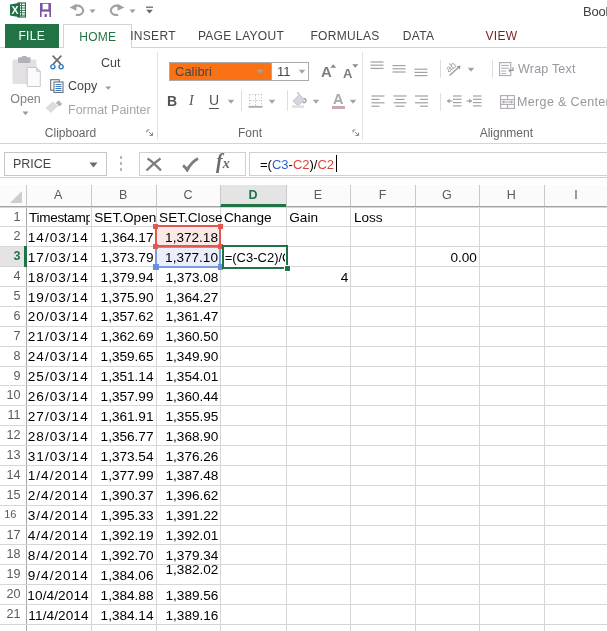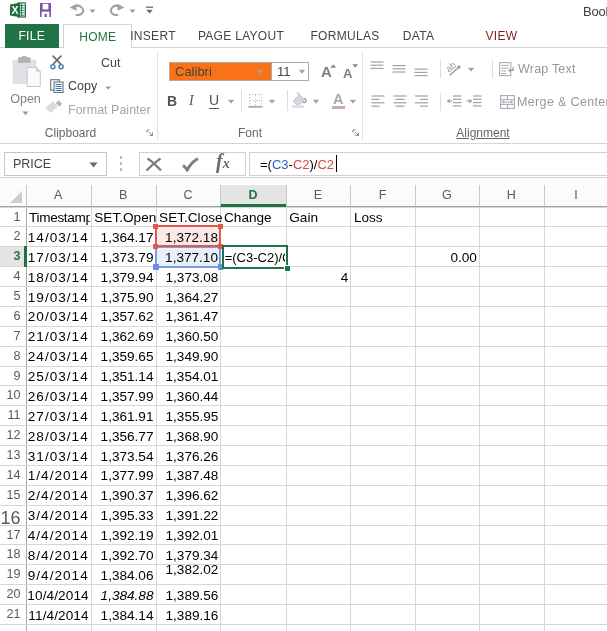--- a/index.html
+++ b/index.html
@@ -248,21 +248,21 @@
 <rect x="0.6" y="0.6" width="13.8" height="12.8"></rect>
 <line x1="0.6" y1="4.6" x2="14.4" y2="4.6"></line>
         <line x1="0.6" y1="9.4" x2="14.4" y2="9.4"></line>
 <line x1="7.5" y1="0.6" x2="7.5" y2="4.6"></line>
         <line x1="7.5" y1="9.4" x2="7.5" y2="13.4"></line>
 <line x1="3.2" y1="7" x2="11.8" y2="7"></line>
 </g>
 <path d="M4.2 5.2 L1.6 7 L4.2 8.8 Z M10.8 5.2 L13.4 7 L10.8 8.8 Z" fill="#b0a9b5"></path>
 </svg>
 <div class="abs" style="left:517px;top:95px;font-size:12.5px;color:#9a949e;letter-spacing:0.35px;white-space:nowrap;">Merge &amp; Center</div>
-<div class="abs" style="left:433px;top:126px;width:100px;text-align:center;font-size:12px;color:#666;text-decoration:underline;">Alignment</div>
+<div class="abs" style="left:433px;top:126px;width:100px;text-align:right;font-size:12px;color:#666;">Alignment</div>
 <div class="abs" style="left:4px;top:152px;width:103px;height:24px;border:1px solid #c6c6c6;background:#fff;"></div>
 <div class="abs" style="left:13px;top:157px;font-size:12.5px;color:#444;">PRICE</div>
 <svg class="abs" style="left:89px;top:162px" width="9" height="6" viewBox="0 0 9 6">
       <path d="M0.5 0.5 L8.5 0.5 L4.5 5.5 Z" fill="#6a6a6a"></path>
     </svg>
 <div class="abs" style="left:120px;top:156px;width:2px;height:3px;background:#b9b9b9;"></div>
 <div class="abs" style="left:120px;top:162px;width:2px;height:3px;background:#b9b9b9;"></div>
 <div class="abs" style="left:120px;top:168px;width:2px;height:3px;background:#b9b9b9;"></div>
 <div class="abs" style="left:139px;top:152px;width:107px;height:24px;border:1px solid #d0d0d0;background:#fff;"></div>
 <svg class="abs" style="left:145px;top:157px" width="18" height="15" viewBox="0 0 18 15">
@@ -344,21 +344,21 @@
 <div class="abs" style="left:0;top:308.95px;width:20.5px;text-align:right;font-size:12.6px;color:#5a5a5a;">6</div>
 <div class="abs" style="left:0;top:328.82px;width:20.5px;text-align:right;font-size:12.6px;color:#5a5a5a;">7</div>
 <div class="abs" style="left:0;top:348.69px;width:20.5px;text-align:right;font-size:12.6px;color:#5a5a5a;">8</div>
 <div class="abs" style="left:0;top:368.56px;width:20.5px;text-align:right;font-size:12.6px;color:#5a5a5a;">9</div>
 <div class="abs" style="left:0;top:388.43px;width:20.5px;text-align:right;font-size:12.6px;color:#5a5a5a;">10</div>
 <div class="abs" style="left:0;top:408.3px;width:20.5px;text-align:right;font-size:12.6px;color:#5a5a5a;">11</div>
 <div class="abs" style="left:0;top:428.17px;width:20.5px;text-align:right;font-size:12.6px;color:#5a5a5a;">12</div>
 <div class="abs" style="left:0;top:448.03999999999996px;width:20.5px;text-align:right;font-size:12.6px;color:#5a5a5a;">13</div>
 <div class="abs" style="left:0;top:467.90999999999997px;width:20.5px;text-align:right;font-size:12.6px;color:#5a5a5a;">14</div>
 <div class="abs" style="left:0;top:487.78px;width:20.5px;text-align:right;font-size:12.6px;color:#5a5a5a;">15</div>
-<div class="abs" style="left:0;top:507.65px;width:20.5px;text-align:right;font-size:18px;color:#5a5a5a;">16</div>
+<div class="abs" style="left:0;top:507.65px;width:20.5px;text-align:center;font-size:11px;color:#5a5a5a;">16</div>
 <div class="abs" style="left:0;top:527.52px;width:20.5px;text-align:right;font-size:12.6px;color:#5a5a5a;">17</div>
 <div class="abs" style="left:0;top:547.39px;width:20.5px;text-align:right;font-size:12.6px;color:#5a5a5a;">18</div>
 <div class="abs" style="left:0;top:567.26px;width:20.5px;text-align:right;font-size:12.6px;color:#5a5a5a;">19</div>
 <div class="abs" style="left:0;top:587.13px;width:20.5px;text-align:right;font-size:12.6px;color:#5a5a5a;">20</div>
 <div class="abs" style="left:0;top:607.0px;width:20.5px;text-align:right;font-size:12.6px;color:#5a5a5a;">21</div>
 <div class="cell" style="left:29.1px;top:210.1px;width:61.0px;overflow:hidden;"><span style="letter-spacing:-0.35px">Timestamps</span></div>
 <div class="cell" style="left:94.3px;top:210.1px;">SET.Open</div>
 <div class="cell" style="left:159.1px;top:210.1px;">SET.Close</div>
 <div class="cell" style="left:224.0px;top:210.1px;">Change</div>
 <div class="cell" style="left:289.3px;top:210.1px;">Gain</div>
@@ -409,21 +409,21 @@
 <div class="cell" style="right:518.3px;top:528.02px;"><span style="letter-spacing:1.0px">4/4/2014</span></div>
 <div class="cell" style="right:453.5px;top:528.02px;">1,392.19</div>
 <div class="cell" style="right:388.6px;top:528.02px;">1,392.01</div>
 <div class="cell" style="right:518.3px;top:547.89px;"><span style="letter-spacing:1.0px">8/4/2014</span></div>
 <div class="cell" style="right:453.5px;top:547.89px;">1,392.70</div>
 <div class="cell" style="right:388.6px;top:547.89px;">1,379.34</div>
 <div class="cell" style="right:518.3px;top:567.76px;"><span style="letter-spacing:1.0px">9/4/2014</span></div>
 <div class="cell" style="right:453.5px;top:567.76px;">1,384.06</div>
 <div class="cell" style="right:388.6px;top:562px;">1,382.02</div>
 <div class="cell" style="right:518.3px;top:587.63px;"><span style="letter-spacing:0.1px">10/4/2014</span></div>
-<div class="cell" style="right:453.5px;top:587.63px;font-style:italic;">1,384.88</div>
+<div class="cell" style="right:453.5px;top:587.63px;">1,384.88</div>
 <div class="cell" style="right:388.6px;top:587.63px;">1,389.56</div>
 <div class="cell" style="right:518.3px;top:607.5px;"><span style="letter-spacing:0.1px">11/4/2014</span></div>
 <div class="cell" style="right:453.5px;top:607.5px;">1,384.14</div>
 <div class="cell" style="right:388.6px;top:607.5px;">1,389.16</div>
 <div class="cell" style="right:130.10000000000002px;top:249.84px;">0.00</div>
 <div class="cell" style="right:258.7px;top:269.71px;">4</div>
 <div class="abs" style="left:154.8px;top:245.94px;width:66.5px;height:21.870000000000005px;background:#eaeffb;border:2px solid #7e9ce2;"></div>
 <div class="abs" style="left:154.8px;top:225.47px;width:66.5px;height:21.870000000000005px;background:#fae9e7;border:2px solid #e0584e;"></div>
 <div class="abs" style="left:153.0px;top:223.97px;width:5px;height:5px;background:#e0584e;"></div>
 <div class="abs" style="left:217.9px;top:223.97px;width:5px;height:5px;background:#e0584e;"></div>

